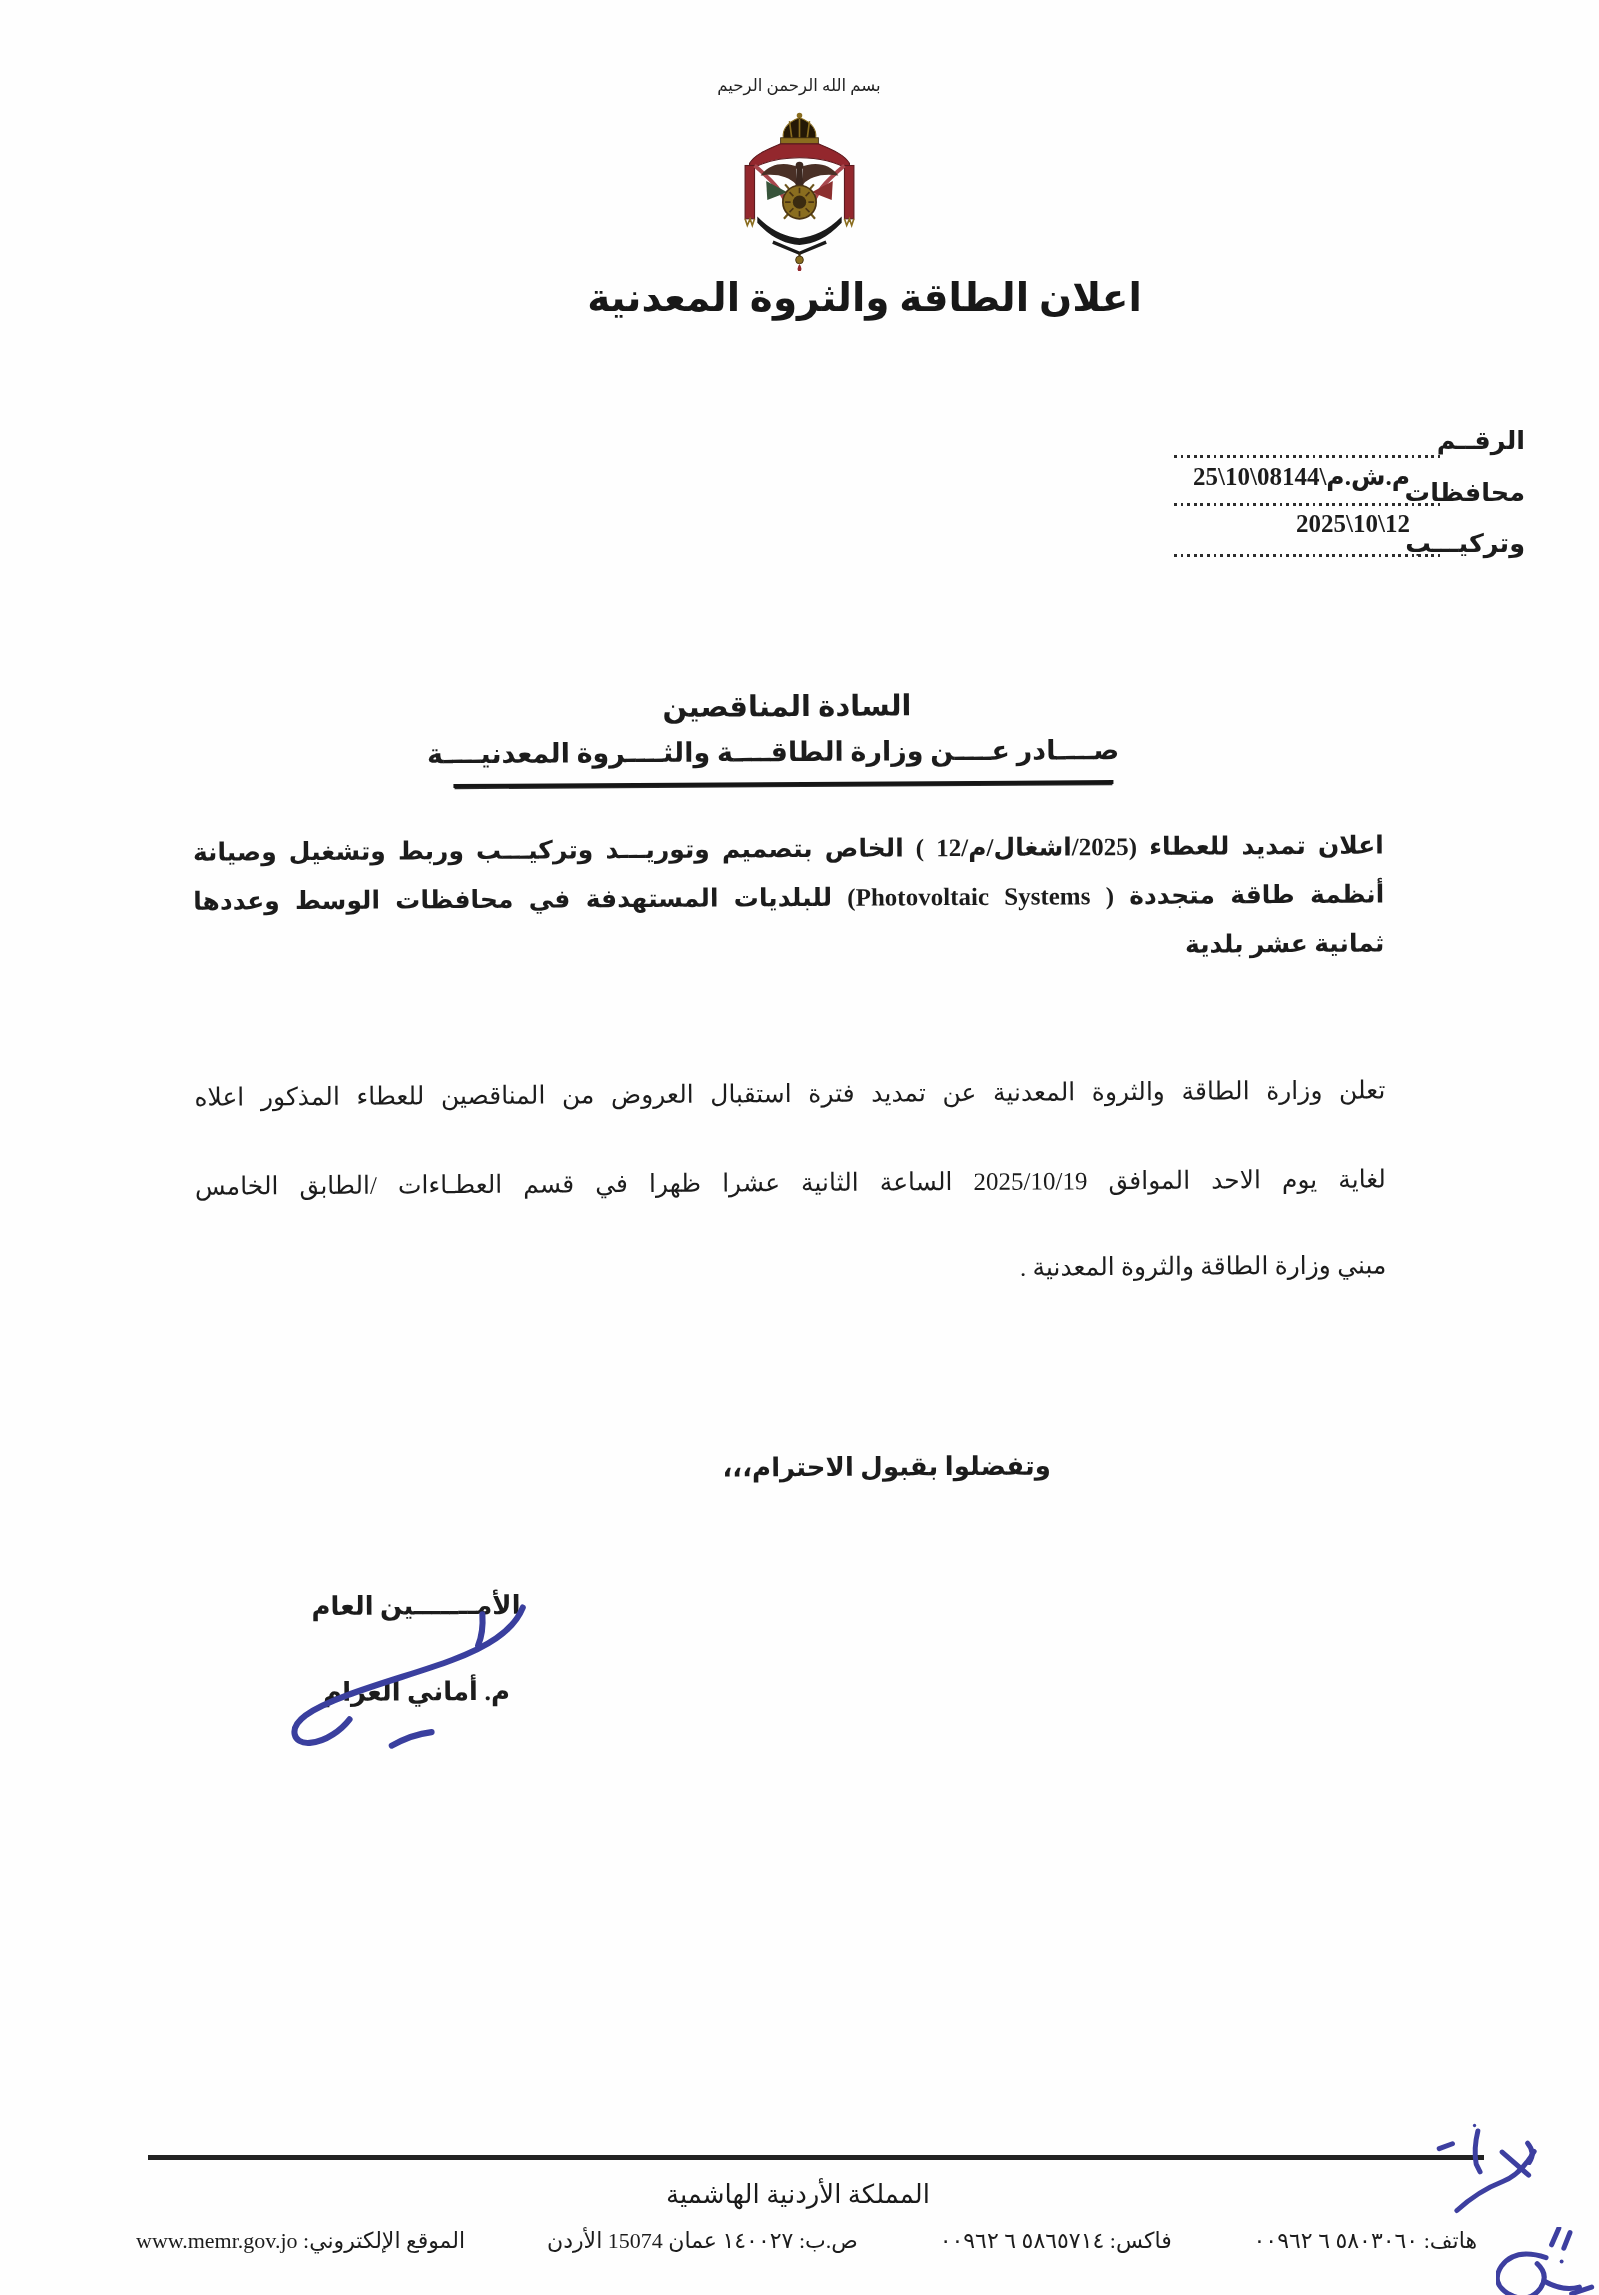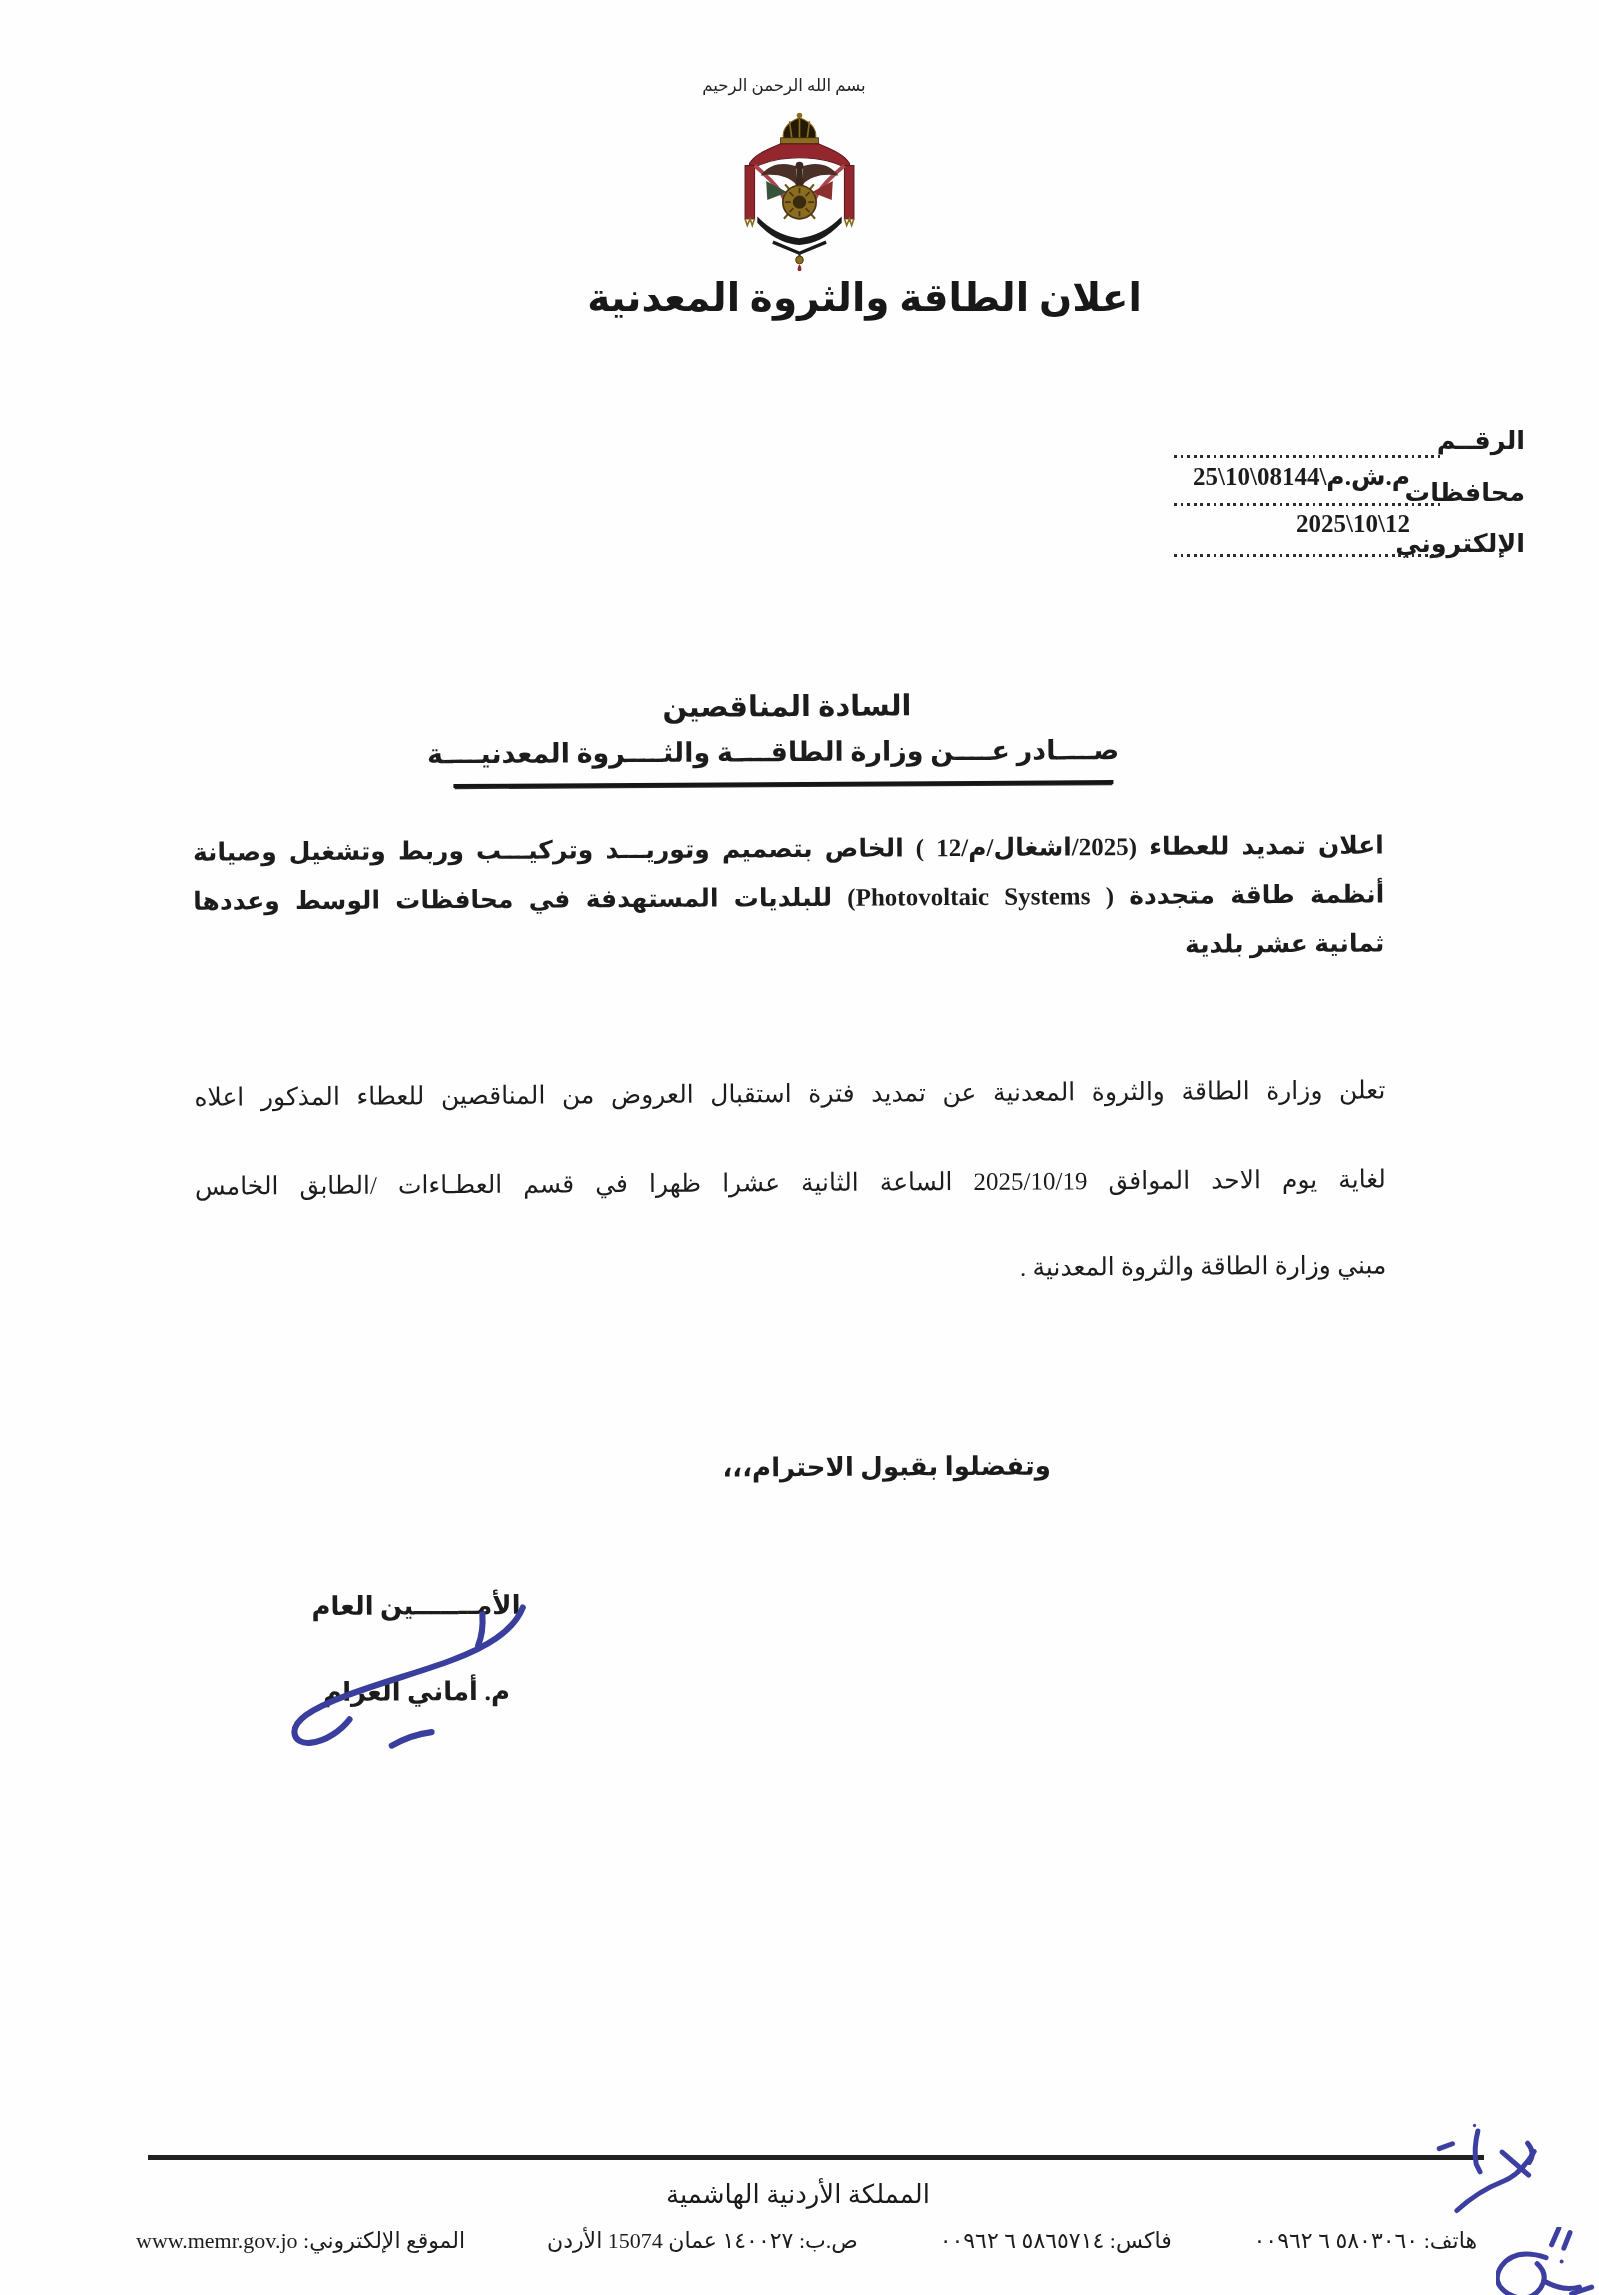--- a/index.html
+++ b/index.html
@@ -6,21 +6,21 @@
   #page{
     position:relative; width:1599px; height:2295px; background:#fefefe;
     font-family:"Liberation Serif","DejaVu Sans",serif;
     color:#1c1c1c; overflow:hidden; margin:0 auto;
   }
   .abs{position:absolute;}
   .ctr{text-align:center;}
   .just{text-align:justify; text-align-last:justify;}
   .rt{text-align:right;}
   
-  #bismillah{left:690px; top:76px; width:188px; font-size:16.6px; color:#242424; letter-spacing:0.6px;}
+  #bismillah{left:705px; top:76px; width:188px; font-size:16.6px; color:#242424; letter-spacing:0.6px;}
   #ministry-callig{left:571px; top:275px; width:587px; font-size:39px; font-weight:bold; color:#181818;}
   
   .ref-label{left:1408px; width:117px; font-size:25.5px; font-weight:bold; text-align:right; white-space:nowrap;}
   .dotline{left:1174px; width:266px; height:3.3px;
      background:repeating-linear-gradient(90deg,#2c2c2c 0 2.8px,transparent 2.8px 6.6px);}
   .ref-value{left:1166px; width:244px; font-size:25px; font-weight:bold; text-align:right; white-space:nowrap;}
   
   #tilt{left:0; top:0; width:1599px; height:1883px; transform:rotate(-0.35deg); transform-origin:50% 55%;}
   
   #head1{left:548px; top:689px; width:482px; font-size:29px; font-weight:bold;}
@@ -95,21 +95,21 @@
   <div id="ministry-callig" class="abs ctr">اعلان الطاقة والثروة المعدنية</div>
 
   <div class="abs ref-label" style="top:425px;">الرقــم</div>
   <div class="abs dotline" style="top:455px;"></div>
   <div class="abs ref-value" style="top:462px;">م.ش.م\08144\10\25</div>
 
   <div class="abs ref-label" style="top:477px;">محافظات</div>
   <div class="abs dotline" style="top:503px;"></div>
   <div class="abs ref-value" style="top:510px;">12\10\2025</div>
 
-  <div class="abs ref-label" style="top:528px;">الإلكتروني</div>
+  <div class="abs ref-label" style="top:528px;">وتركيـــب</div>
   <div class="abs dotline" style="top:554px;"></div>
 
   <div id="tilt" class="abs">
 
     <div id="head1" class="abs ctr">السادة المناقصين</div>
     <div id="head2" class="abs ctr">صــــادر عــــن وزارة الطاقــــة والثــــروة المعدنيــــة</div>
     <div id="head2-underline" class="abs"></div>
 
     <div id="s1" class="abs line subj just">اعلان تمديد للعطاء (2025/اشغال/م/12 ) الخاص بتصميم وتوريـــد وتركيـــب وربط وتشغيل وصيانة</div>
     <div id="s2" class="abs line subj just">أنظمة طاقة متجددة ( Photovoltaic Systems) للبلديات المستهدفة في محافظات الوسط وعددها</div>

